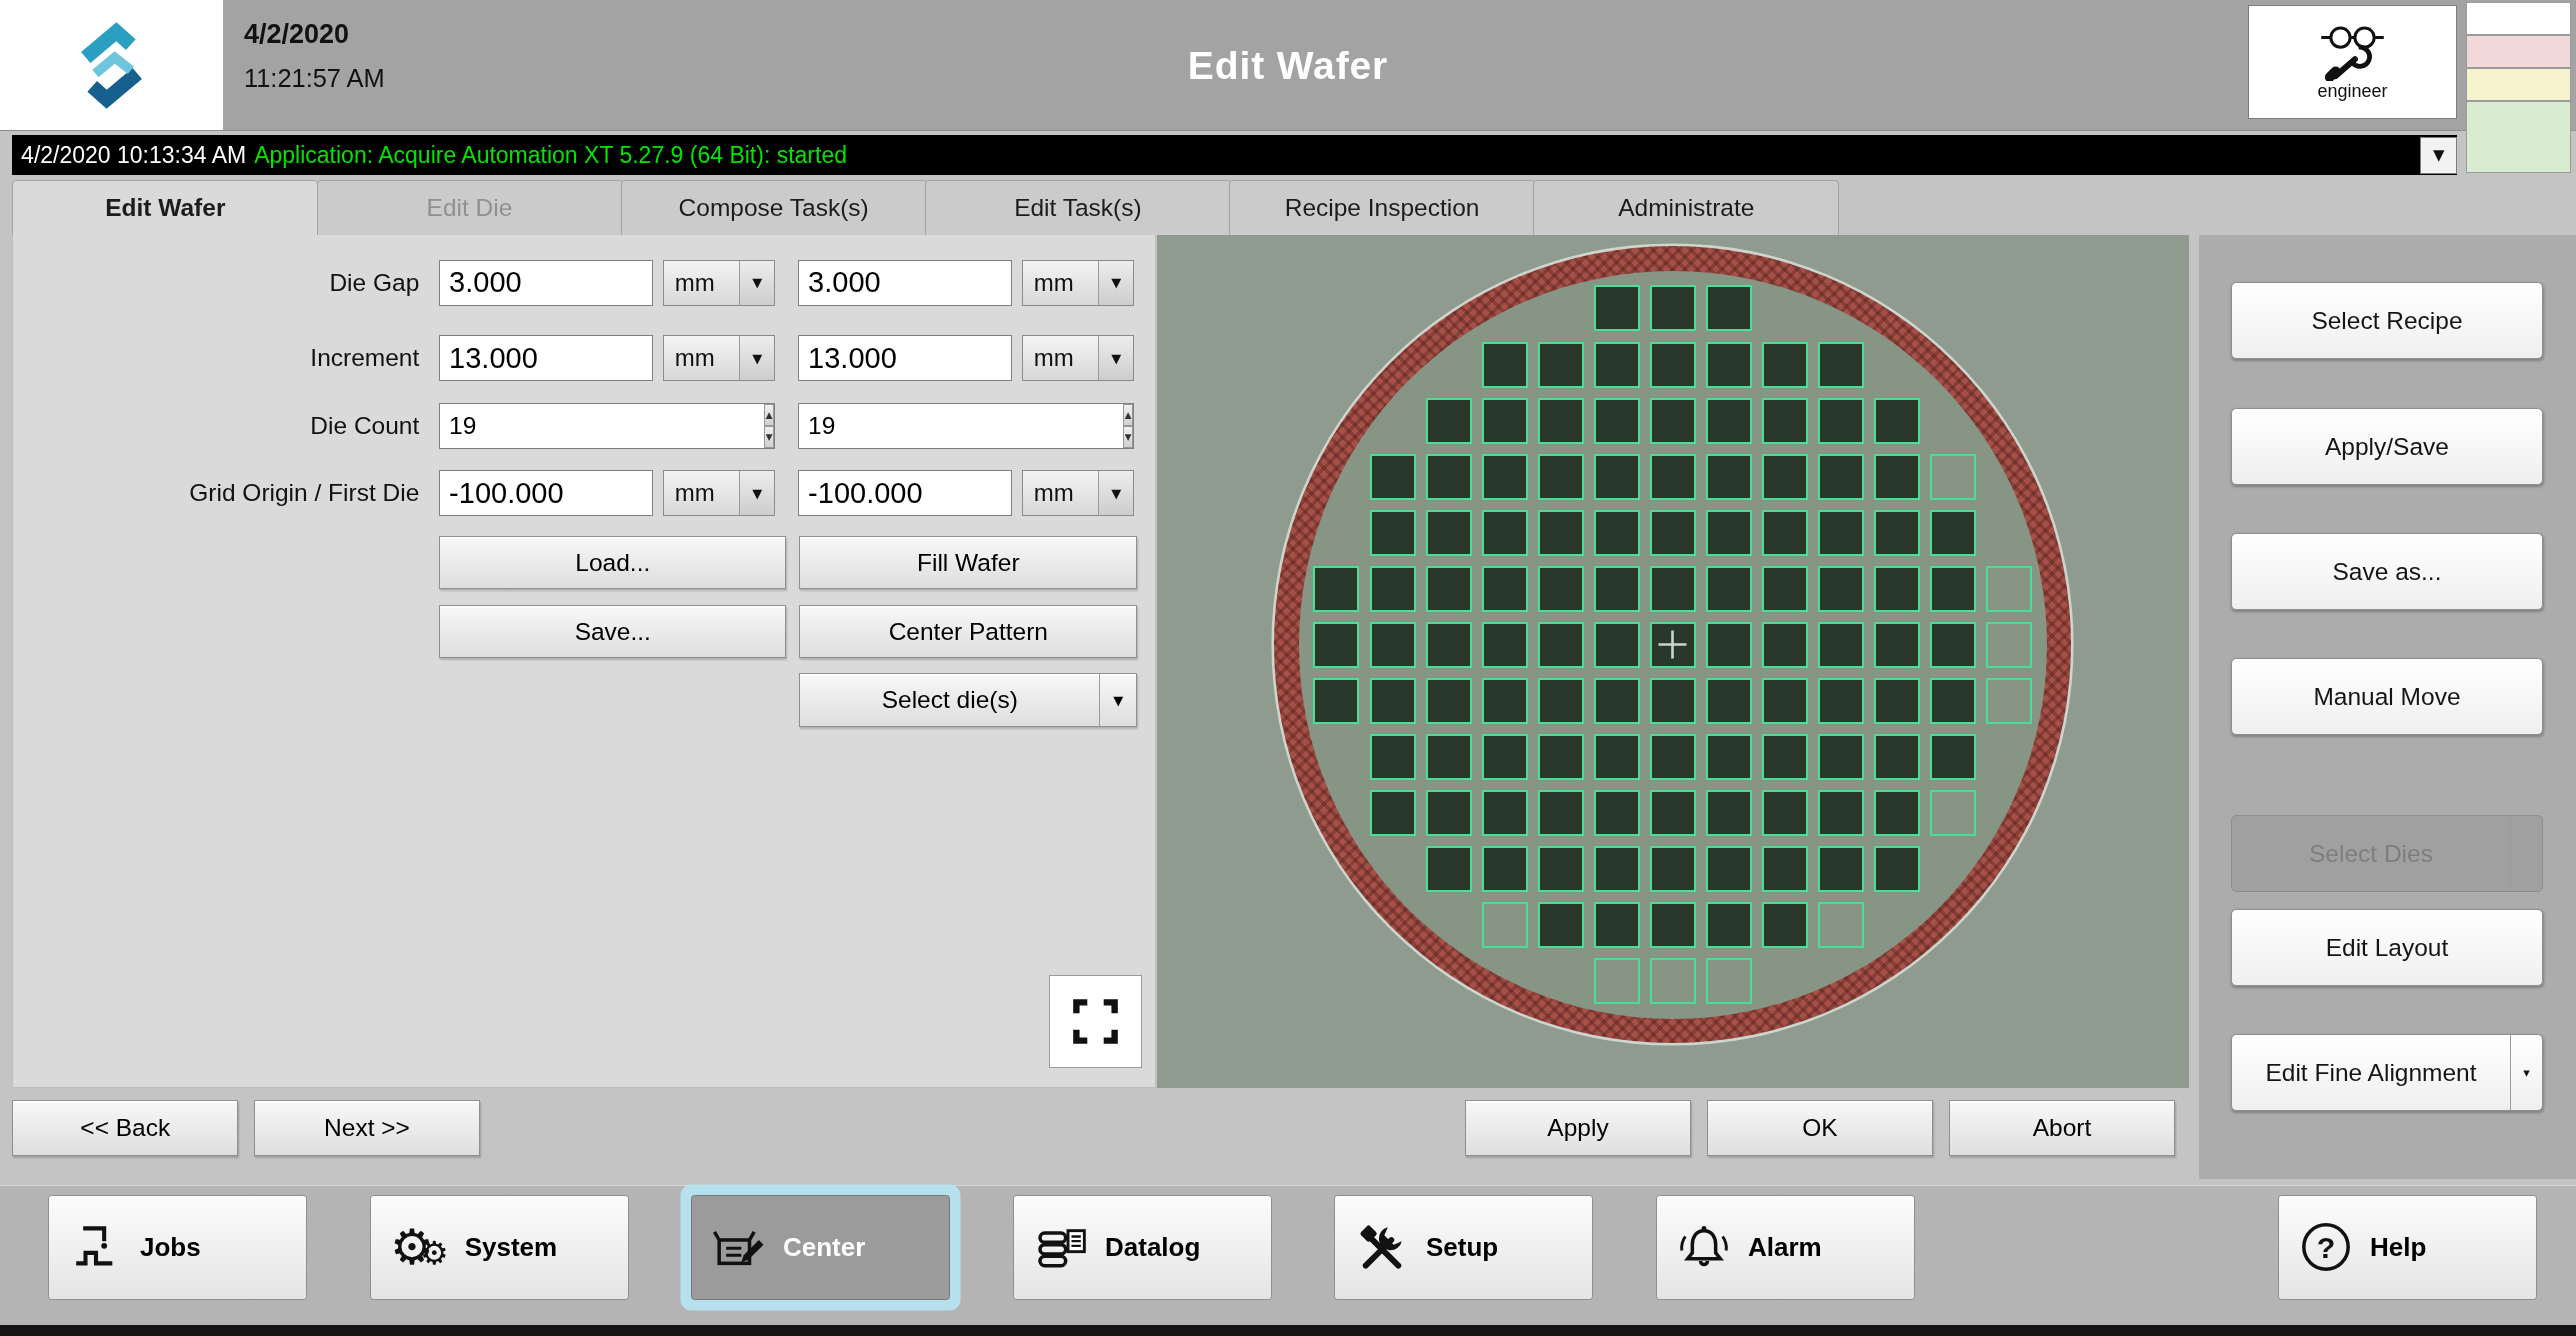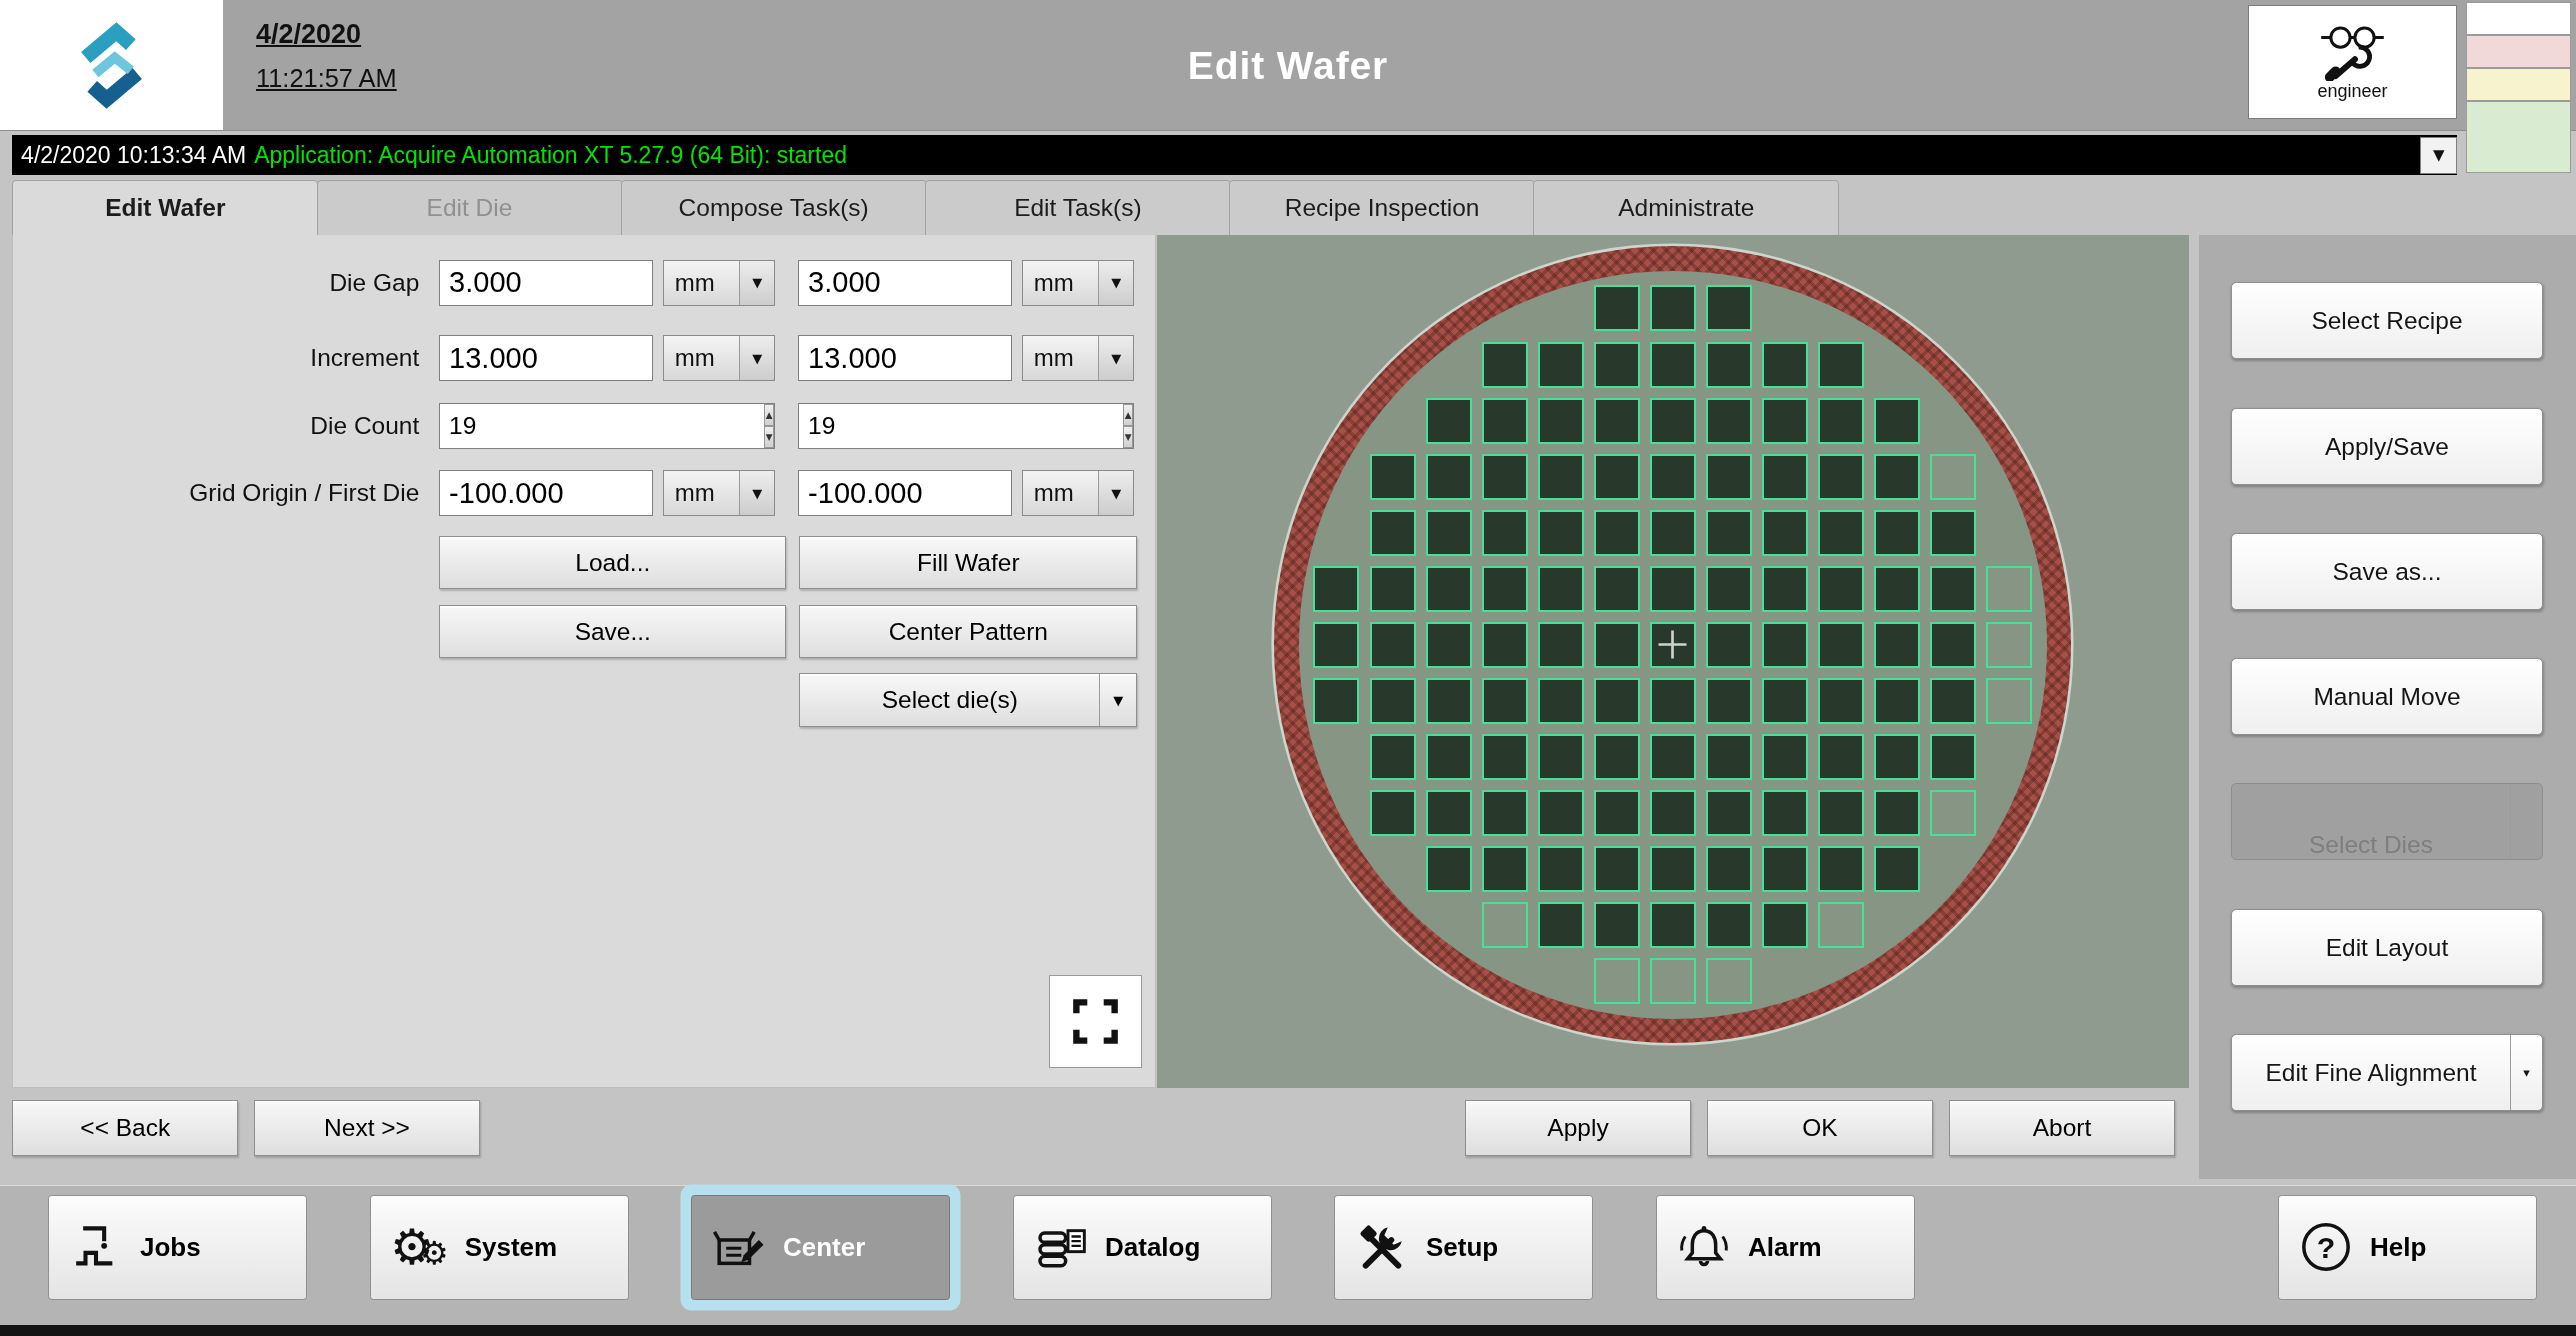--- a/index.html
+++ b/index.html
@@ -2,21 +2,21 @@
 <html style="font-size:14px"><head>
 <meta charset="utf-8">
 <style>
   * { margin:0; padding:0; box-sizing:border-box; }
   html,body { width:2576px; height:1336px; }
   body { font-family:"Liberation Sans", sans-serif; background:#c4c4c4; position:relative; overflow:hidden; color:#111; }
 
   
   .header { position:absolute; left:0; top:0; width:2576px; height:131px; background:#a3a3a3; border-bottom:1.8px solid #8d8d8d; }
   .logo-box { position:absolute; left:0; top:0; width:223px; height:130px; background:#ffffff; display:flex; align-items:center; justify-content:center; }
-  .datetime { position:absolute; left:256px; top:19px;text-decoration:underline; }
+  .datetime { position:absolute; left:244px; top:19px; }
   .hdate { font-size:27px; font-weight:bold; }
   .htime { font-size:25.4px; margin-top:14px; }
   .app-title { position:absolute; left:50%; top:44px; transform:translateX(-50%); color:#ffffff; font-size:39px; font-weight:bold; letter-spacing:0.9px; }
   .user-box { position:absolute; left:2248px; top:5.3px; width:209px; height:114px; background:#ffffff; border:1.8px solid #7c7c7c; display:flex; flex-direction:column; align-items:center; justify-content:center; }
   .user-label { font-size:18px; }
   .right-strip { position:absolute; left:2466px; top:1.8px; width:105px; display:flex; flex-direction:column; z-index:3; }
   .strip-cell { border:0.9px solid #9b9b9b; }
 
   
   .statusbar { position:absolute; left:12.3px; top:135px; width:2445px; height:40px; background:#000000; display:flex; align-items:center; padding-left:8.8px; }
@@ -376,21 +376,21 @@
       </button>
     <button class="side-btn" style="top:173px;">
         <span>Apply/Save</span>
       </button>
     <button class="side-btn" style="top:298px;">
         <span>Save as...</span>
       </button>
     <button class="side-btn" style="top:423px;">
         <span>Manual Move</span>
       </button>
-    <div class="side-btn side-split disabled" style="top:548px;align-items:flex-end;">
+    <div class="side-btn side-split disabled" style="top:580px;">
       <span class="split-label">Select Dies</span>
       <span class="split-arrow"></span>
     </div>
     <button class="side-btn" style="top:674px;">
         <span>Edit Layout</span>
       </button>
     <div class="side-btn side-split" style="top:799px;">
       <span class="split-label">Edit Fine Alignment</span>
       <span class="split-arrow">▾</span>
     </div>

